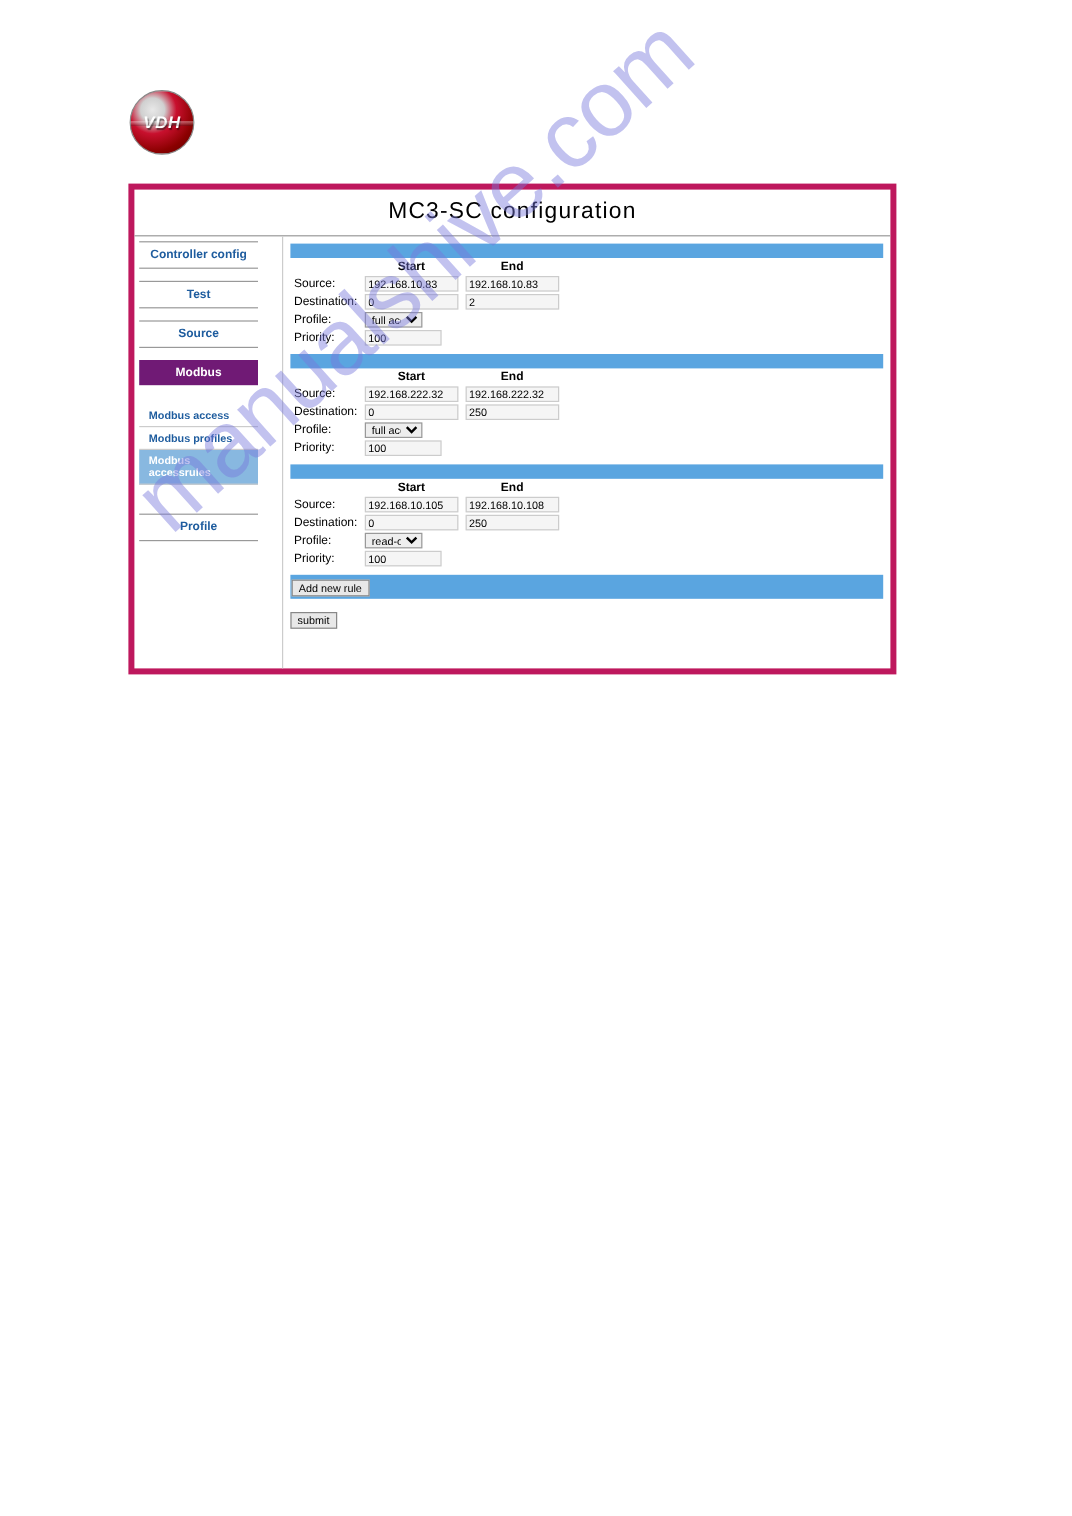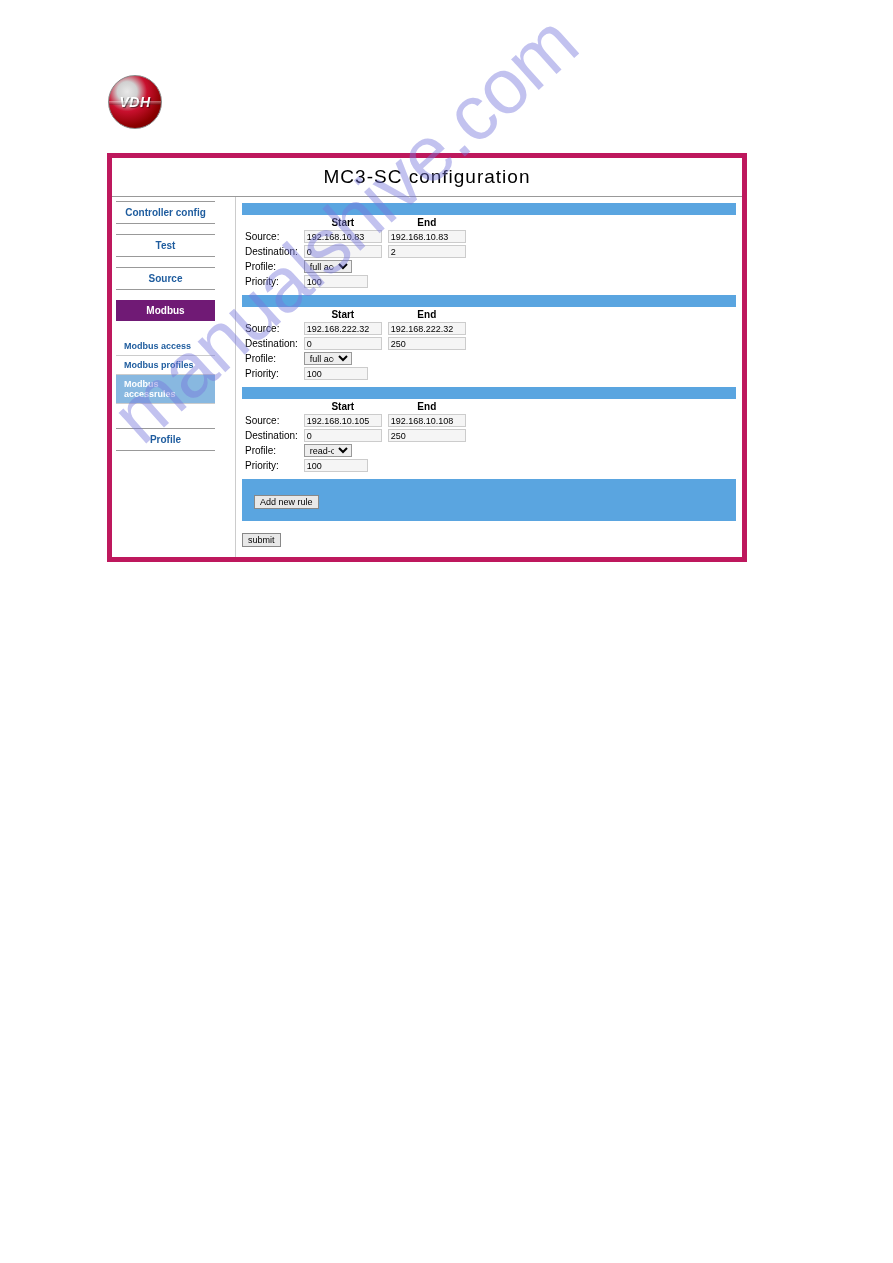--- a/index.html
+++ b/index.html
@@ -158,21 +158,21 @@
     .select-field {
       width: 48px;
       font-size: 9px;
       border: 1px solid #999;
       background: #eee;
       height: 13px;
       padding: 0 1px;
     }
     .add-rule-bar {
       background: #5aa5e0;
-      padding: 12px;
+      padding: 1px;
     }
     .btn {
       font-size: 9px;
       padding: 1px 5px;
       border: 1px solid #888;
       background: #e8e8e8;
       cursor: pointer;
     }
     .submit-row {
       margin-top: 8px;

